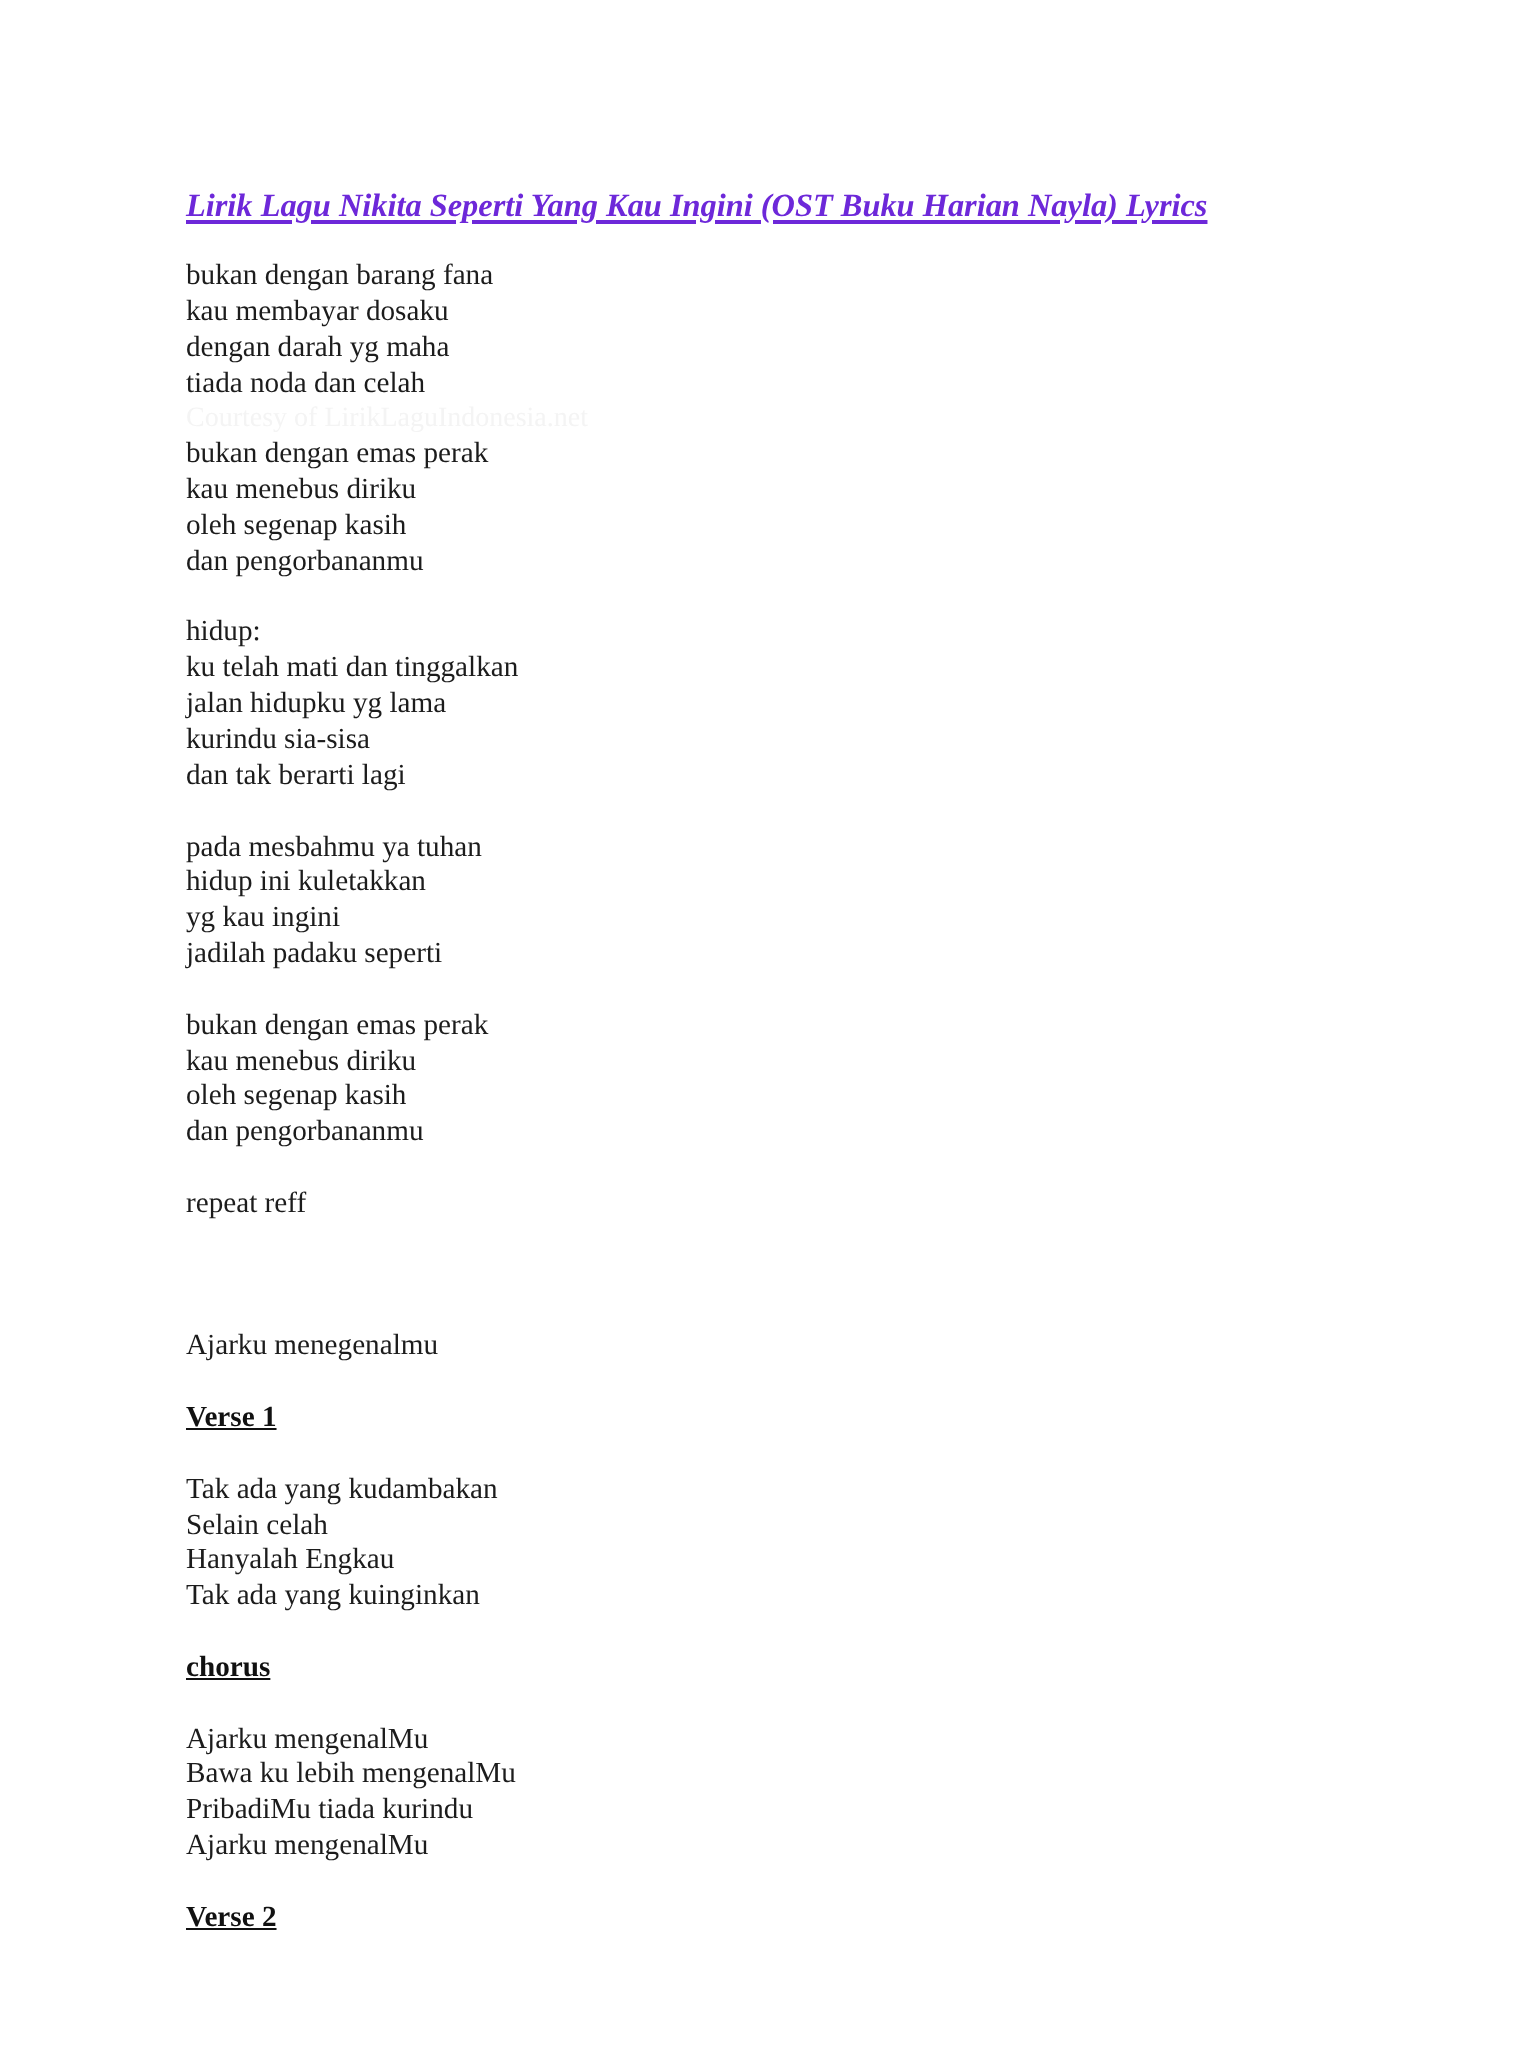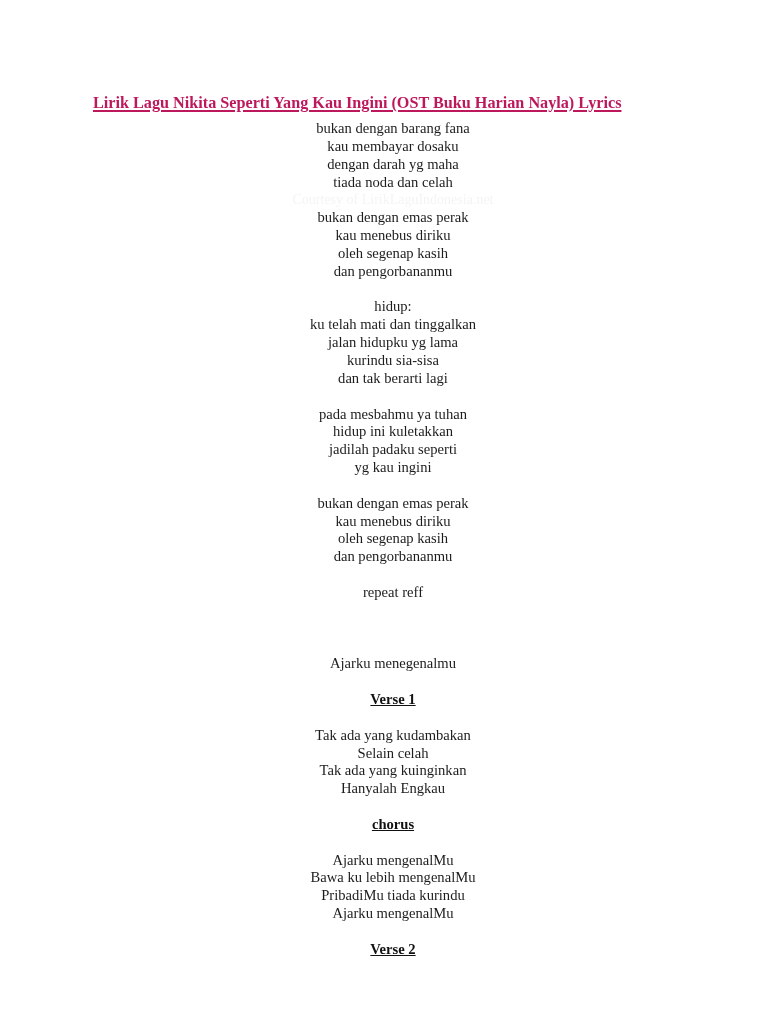--- a/index.html
+++ b/index.html
@@ -26,32 +26,32 @@
     .doc-title {
       position: absolute;
       left: 93px;
       top: 94px;
       margin: 0;
       font-size: 16.2px;
       font-weight: bold;
       text-decoration: underline;
       text-decoration-thickness: 1.5px;
       text-underline-offset: 2px;
-      color: #be185d;
+      color: #6d28d9;
       white-space: nowrap;
       letter-spacing: 0px;
+      font-style: italic;
     }
     .body {
       position: absolute;
       left: 93px;
-      top: 120px;
+      top: 130px;
       width: 600px;
       font-size: 14.6px;
       line-height: 17.85px;
-      text-align: center;
     }
     .line {
       height: 17.85px;
       white-space: nowrap;
       color: #1c1c1c;
     }
     .line.blank { height: 17.85px; }
     .line.bold { font-weight: bold; color: #111111; text-decoration: underline; }
     .line.watermark {
       color: #f4f4f4;
@@ -75,40 +75,40 @@
       <div class="line">dan pengorbananmu</div>
       <div class="line blank"></div>
       <div class="line">hidup:</div>
       <div class="line">ku telah mati dan tinggalkan</div>
       <div class="line">jalan hidupku yg lama</div>
       <div class="line">kurindu sia-sisa</div>
       <div class="line">dan tak berarti lagi</div>
       <div class="line blank"></div>
       <div class="line">pada mesbahmu ya tuhan</div>
       <div class="line">hidup ini kuletakkan</div>
+      <div class="line">yg kau ingini</div>
       <div class="line">jadilah padaku seperti</div>
-      <div class="line">yg kau ingini</div>
       <div class="line blank"></div>
       <div class="line">bukan dengan emas perak</div>
       <div class="line">kau menebus diriku</div>
       <div class="line">oleh segenap kasih</div>
       <div class="line">dan pengorbananmu</div>
       <div class="line blank"></div>
       <div class="line">repeat reff</div>
       <div class="line blank"></div>
       <div class="line blank"></div>
       <div class="line blank"></div>
       <div class="line">Ajarku menegenalmu</div>
       <div class="line blank"></div>
       <div class="line bold">Verse 1</div>
       <div class="line blank"></div>
       <div class="line">Tak ada yang kudambakan</div>
       <div class="line">Selain celah</div>
+      <div class="line">Hanyalah Engkau</div>
       <div class="line">Tak ada yang kuinginkan</div>
-      <div class="line">Hanyalah Engkau</div>
       <div class="line blank"></div>
       <div class="line bold">chorus</div>
       <div class="line blank"></div>
       <div class="line">Ajarku mengenalMu</div>
       <div class="line">Bawa ku lebih mengenalMu</div>
       <div class="line">PribadiMu tiada kurindu</div>
       <div class="line">Ajarku mengenalMu</div>
       <div class="line blank"></div>
       <div class="line bold">Verse 2</div>
     </div>

